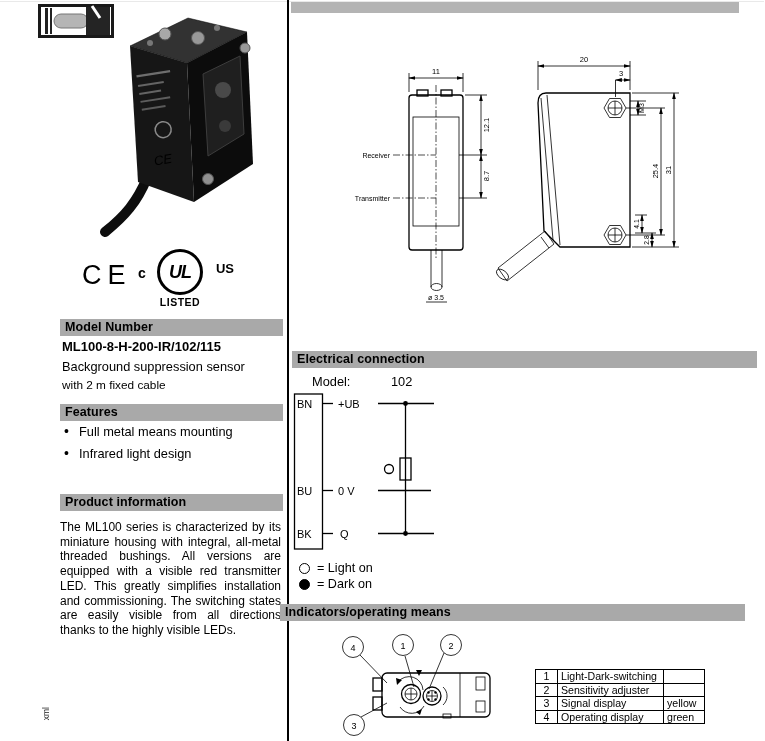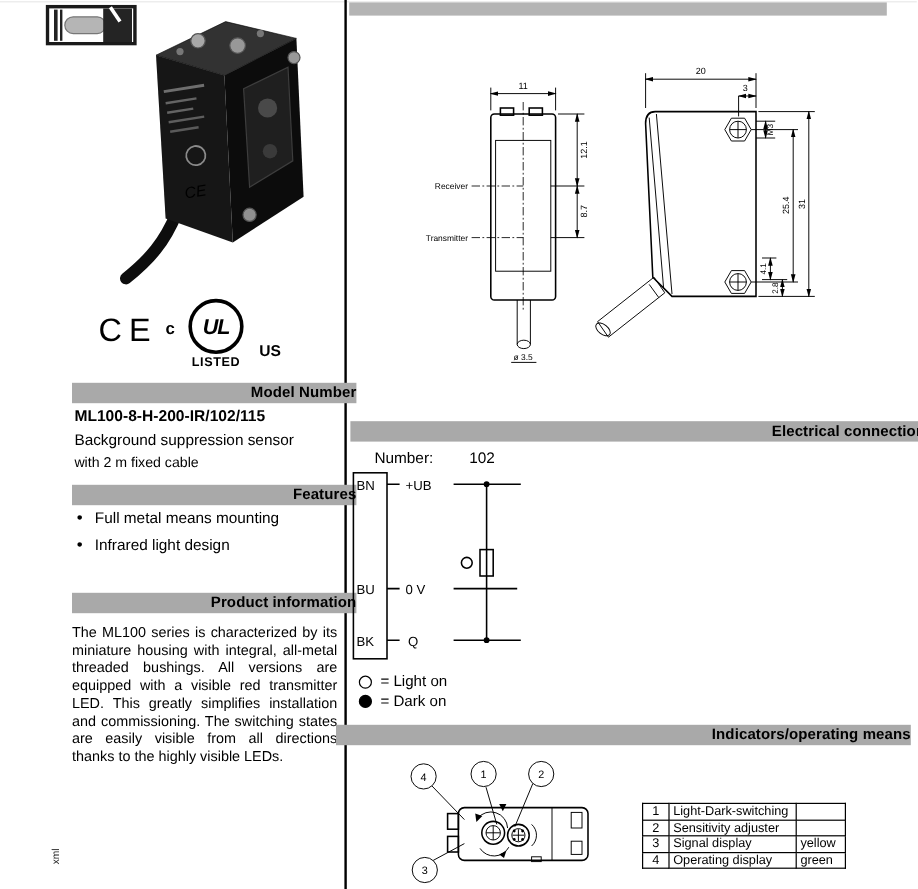--- a/index.html
+++ b/index.html
@@ -7,21 +7,21 @@
     width:765px;height:741px;position:relative;background:#fff;color:#000;
     font-family:"Liberation Sans", sans-serif;overflow:hidden;
   }
   .abs{position:absolute;}
   .divider{left:287px;top:0;width:2px;height:741px;background:#000;}
   .topbar{left:291px;top:2px;width:448px;height:11px;background:#b4b4b4;}
   .topline{left:0;top:1px;width:764px;height:1px;background:#e9e9e9;}
 
   .sec-header{
     background:#a9a9a9;font-weight:bold;font-size:12.5px;height:17px;line-height:17px;
-    padding-left:19px;letter-spacing:.1px;text-align:right;
+    padding-left:5px;letter-spacing:.1px;
   }
   .lh{width:218px;}
   .rh{width:460px;}
 
   .model-name{left:62px;top:339px;font-size:13px;font-weight:bold;}
   .desc1{left:62px;top:359px;font-size:12.8px;}
   .desc2{left:62px;top:378px;font-size:11.8px;}
 
   ul.features{left:62px;top:424px;margin:0;padding:0;list-style:none;font-size:12.8px;width:215px;}
   ul.features li{position:relative;padding-left:17px;margin-bottom:6.5px;}
@@ -30,21 +30,21 @@
   .pinfo{left:60px;top:520px;width:221px;font-size:12px;line-height:14.7px;text-align:justify;}
 
   .ce-mark{left:82px;top:260px;font-size:27px;letter-spacing:6px;font-family:"Liberation Sans",sans-serif;}
   .ul-wrap{left:150px;top:249px;width:60px;}
   .ul-circle{
     width:40px;height:40px;border:3.5px solid #000;border-radius:50%;
     display:flex;align-items:center;justify-content:center;margin:0 auto;
     font-weight:bold;font-style:italic;font-size:18px;letter-spacing:-1px;
   }
   .ul-c{position:absolute;left:-12px;top:16px;font-weight:bold;font-size:14px;}
-  .ul-us{position:absolute;right:-24px;top:36px;font-weight:bold;font-size:13px;}
+  .ul-us{position:absolute;right:-24px;top:12px;font-weight:bold;font-size:13px;}
   .ul-listed{text-align:center;font-weight:bold;font-size:10.5px;letter-spacing:.5px;margin-top:1px;}
 
   .opt-label{left:312px;top:374px;font-size:12.8px;}
   .opt-value{left:391px;top:374px;font-size:12.8px;}
 
   .legend-row{left:299px;font-size:12.6px;display:flex;align-items:center;height:14px;}
   .sym{display:inline-block;width:9px;height:9px;border:1.4px solid #000;border-radius:50%;margin-right:7px;}
   .sym.filled{background:#000;}
 
   table.ind{
@@ -220,21 +220,21 @@
     <line x1="345" y1="175" x2="357" y2="175" class="thin"></line>
     <line x1="352" y1="175" x2="352" y2="193" class="thin" marker-start="url(#ms)" marker-end="url(#me)"></line>
     <text font-size="6.8" text-anchor="middle" transform="rotate(-90 348.5 184)" x="348.5" y="184">4.1</text>
     <line x1="345" y1="193" x2="366" y2="193" class="thin"></line>
     <line x1="362" y1="193" x2="362" y2="207" class="thin" marker-start="url(#ms)" marker-end="url(#me)"></line>
     <text font-size="6.8" text-anchor="middle" transform="rotate(-90 358.5 200)" x="358.5" y="200">2.8</text>
   </g>
 </svg>
 
 <div class="abs sec-header rh" style="left:292px;top:351px;">Electrical connection</div>
-<div class="abs opt-label">Number:</div>
+<div class="abs opt-label">Model:</div>
 <div class="abs opt-value">102</div>
 
 <svg class="abs" style="left:292px;top:391px;" width="160" height="168" viewBox="0 0 160 168">
   <rect x="2.5" y="3" width="28" height="155" class="med" fill="#fff"></rect>
   <text x="5" y="17" font-size="11">BN</text>
   <text x="5" y="104" font-size="11">BU</text>
   <text x="5" y="147" font-size="11">BK</text>
   <line x1="30.5" y1="12.5" x2="41" y2="12.5" class="med"></line>
   <line x1="30.5" y1="99.5" x2="41" y2="99.5" class="med"></line>
   <line x1="30.5" y1="142.5" x2="41" y2="142.5" class="med"></line>

